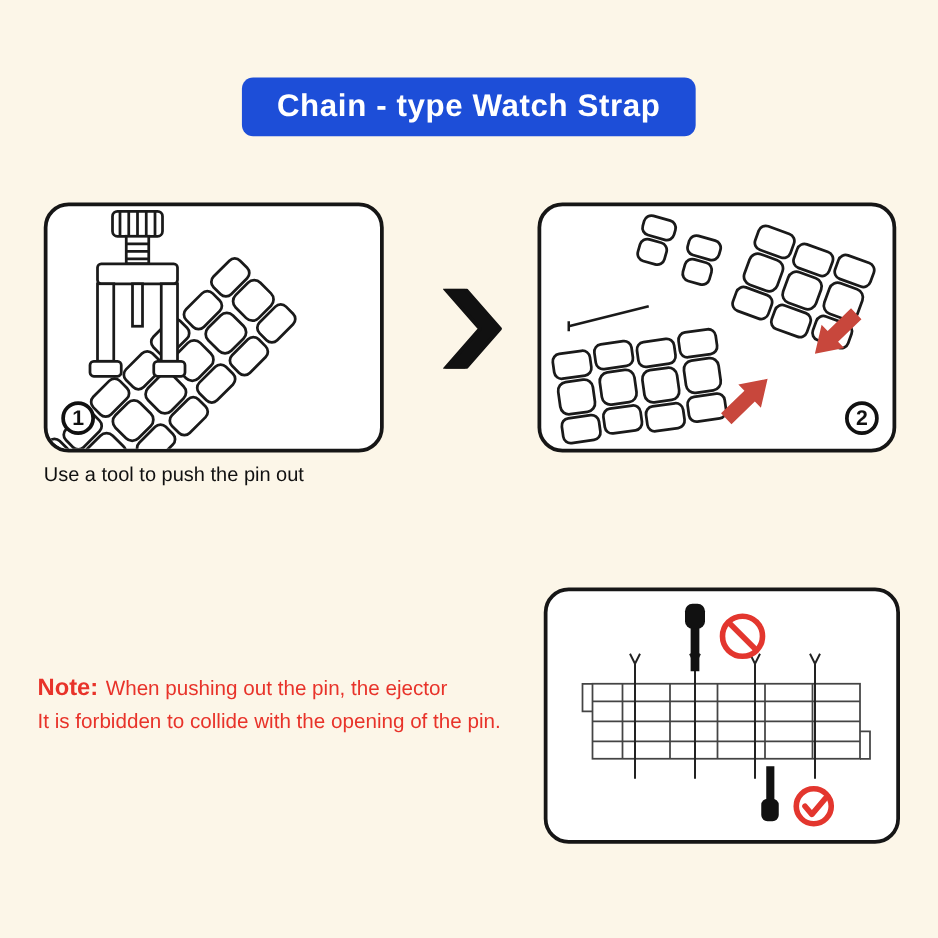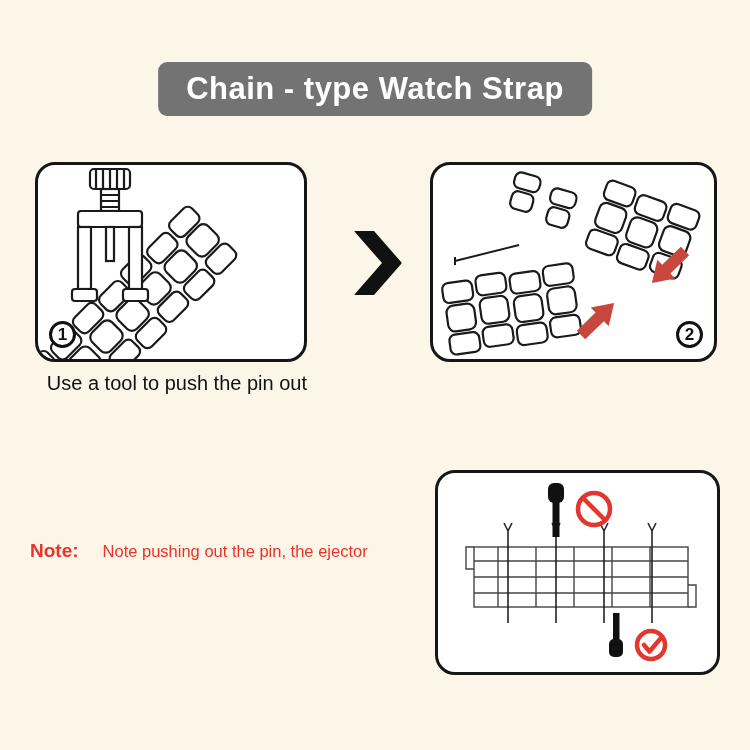--- a/index.html
+++ b/index.html
@@ -12,23 +12,23 @@
     width: 750px;
     height: 750px;
     background: #fcf6e8;
     overflow: hidden;
   }
   .banner {
     position: absolute;
     left: 50%;
     top: 62px;
     transform: translateX(-50%);
-    background: #737373;
+    background: #1d4ed8;
     color: #ffffff;
-    font-size: 31px;
+    font-size: 25px;
     font-weight: bold;
     padding: 9px 28px;
     border-radius: 9px;
     white-space: nowrap;
     letter-spacing: 0.5px;
   }
   .panel {
     position: absolute;
     background: #ffffff;
     border: 3px solid #161616;
@@ -57,41 +57,41 @@
     font-weight: bold;
     font-size: 17px;
     color: #111;
     background: #fff;
   }
   .num1 { left: 11px; bottom: 11px; }
   .num2 { right: 11px; bottom: 11px; }
   .caption {
     position: absolute;
     top: 370px;
-    text-align: right;
-    font-size: 20px;
+    text-align: left;
+    font-size: 16px;
     color: #111;
     line-height: 1.35;
   }
   .caption-1 { left: 35px; width: 272px; }
   .caption-2 { left: 438px; width: 272px; }
   .caption-2 .inner { width: 250px; margin: 0 auto; }
   .note {
     position: absolute;
     left: 30px;
     top: 536px;
     width: 415px;
     color: #e8332a;
     font-size: 16.5px;
     line-height: 1.55;
   }
   .note-label {
     font-weight: bold;
     font-size: 19px;
-    margin-right: 24px;
+    margin-right: 6px;
   }
   .note-line { display: inline; }
   .note-row { display: block; }
 </style>
 </head>
 <body>
 
 <div class="page">
 
   <div class="banner">
@@ -181,22 +181,23 @@
         <polygon points="0,-6 26,-6 26,-13 46,0 26,13 26,6 0,6" transform="translate(252,86) rotate(136)"></polygon>
       </g>
     </svg>
     <div class="step-num num2">2</div>
   </div>
 
   <div class="caption caption-1">Use a tool to push the pin out</div>
 
   <div class="note">
     <span class="note-row">
-      <span class="note-label">Note:</span><span class="note-line">Note pushing out the pin, the ejector</span>
+      <span class="note-label">Note:</span><span class="note-line">When pushing out the pin, the ejector</span>
     </span>
+    <span class="note-row">It is forbidden to collide with the opening of the pin.</span>
   </div>
 
   <div class="panel panel-detail">
     <svg width="285" height="205" viewBox="0 0 285 205">
 
       <g stroke="#444" stroke-width="1.4" fill="none">
         <rect x="36" y="74" width="214" height="60"></rect>
         <line x1="36" y1="88" x2="250" y2="88"></line>
         <line x1="36" y1="104" x2="250" y2="104"></line>
         <line x1="36" y1="120" x2="250" y2="120"></line>

